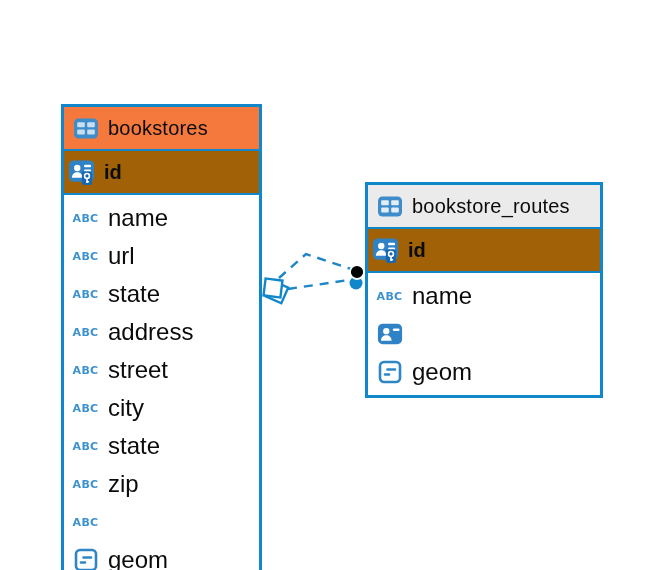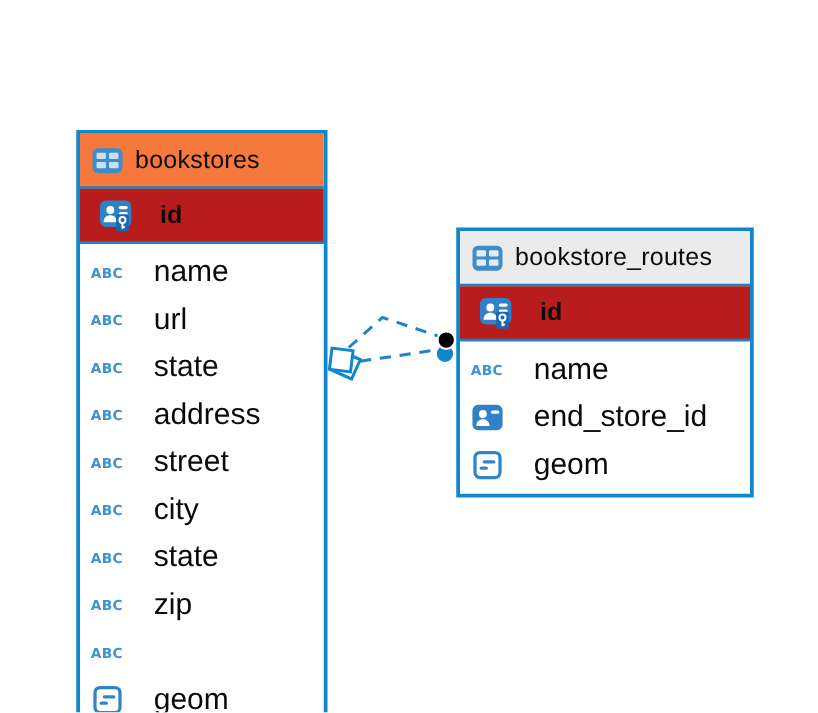--- a/index.html
+++ b/index.html
@@ -28,31 +28,31 @@
     display:flex;align-items:center;gap:9px;
     padding:0 8px;
     border-bottom:2px solid var(--blue);
   }
   #tbl-bookstores .tbl-header{background:#F5793C;}
   #tbl-routes .tbl-header{background:#EBEBEB;}
   .tbl-title{font-size:20px;letter-spacing:.2px;white-space:nowrap;}
 
   .pk-row{
     height:44px;
-    display:flex;align-items:center;gap:22px;
-    padding:0 15px;
+    display:flex;align-items:center;gap:9px;
+    padding:0 4px;
     border-bottom:2px solid var(--blue);
-    background:#b91c1c;
+    background:#a16207;
   }
   .pk-name{font-size:20px;font-weight:bold;}
 
   .tbl-body{padding:4px 0;}
   .col-row{
     height:38px;
-    display:flex;align-items:center;gap:24px;
+    display:flex;align-items:center;gap:9px;
     padding:0 8px;
   }
   .col-name{font-size:24px;white-space:nowrap;}
 
   .icon{width:27px;min-width:27px;display:flex;align-items:center;justify-content:center;}
   .abc-glyph{
     font-size:11px;font-weight:800;color:var(--abc-blue);
     letter-spacing:.3px;font-family:"DejaVu Sans","Liberation Sans",sans-serif;
   }
   
@@ -229,21 +229,20 @@
 
           <span class="icon icon-reference">
             <svg width="26" height="26" viewBox="0 0 28 28">
               <rect x="1" y="3" width="26" height="22" rx="5" fill="#2F82C5"></rect>
               <circle cx="10" cy="11" r="3.4" fill="#fff"></circle>
               <path d="M4.3 21.3 c0-3.9 2.7-5.9 5.7-5.9 s5.7 2 5.7 5.9 z" fill="#fff"></path>
               <rect x="17" y="8" width="7.3" height="2.8" rx="1.4" fill="#fff"></rect>
             </svg>
           </span>
 
-          <span class="col-name">end_store_id</span>
         </div>
 
         <div class="col-row t-geometry">
 
           <span class="icon icon-geometry">
             <svg width="24" height="24" viewBox="0 0 24 24">
               <rect x="2" y="2" width="20" height="20" rx="4" fill="#fff" stroke="#2F86C6" stroke-width="2.6"></rect>
               <line x1="9.5" y1="9.5" x2="17" y2="9.5" stroke="#2F86C6" stroke-width="2.6" stroke-linecap="round"></line>
               <line x1="7" y1="14.5" x2="11" y2="14.5" stroke="#2F86C6" stroke-width="2.6" stroke-linecap="round"></line>
             </svg>

